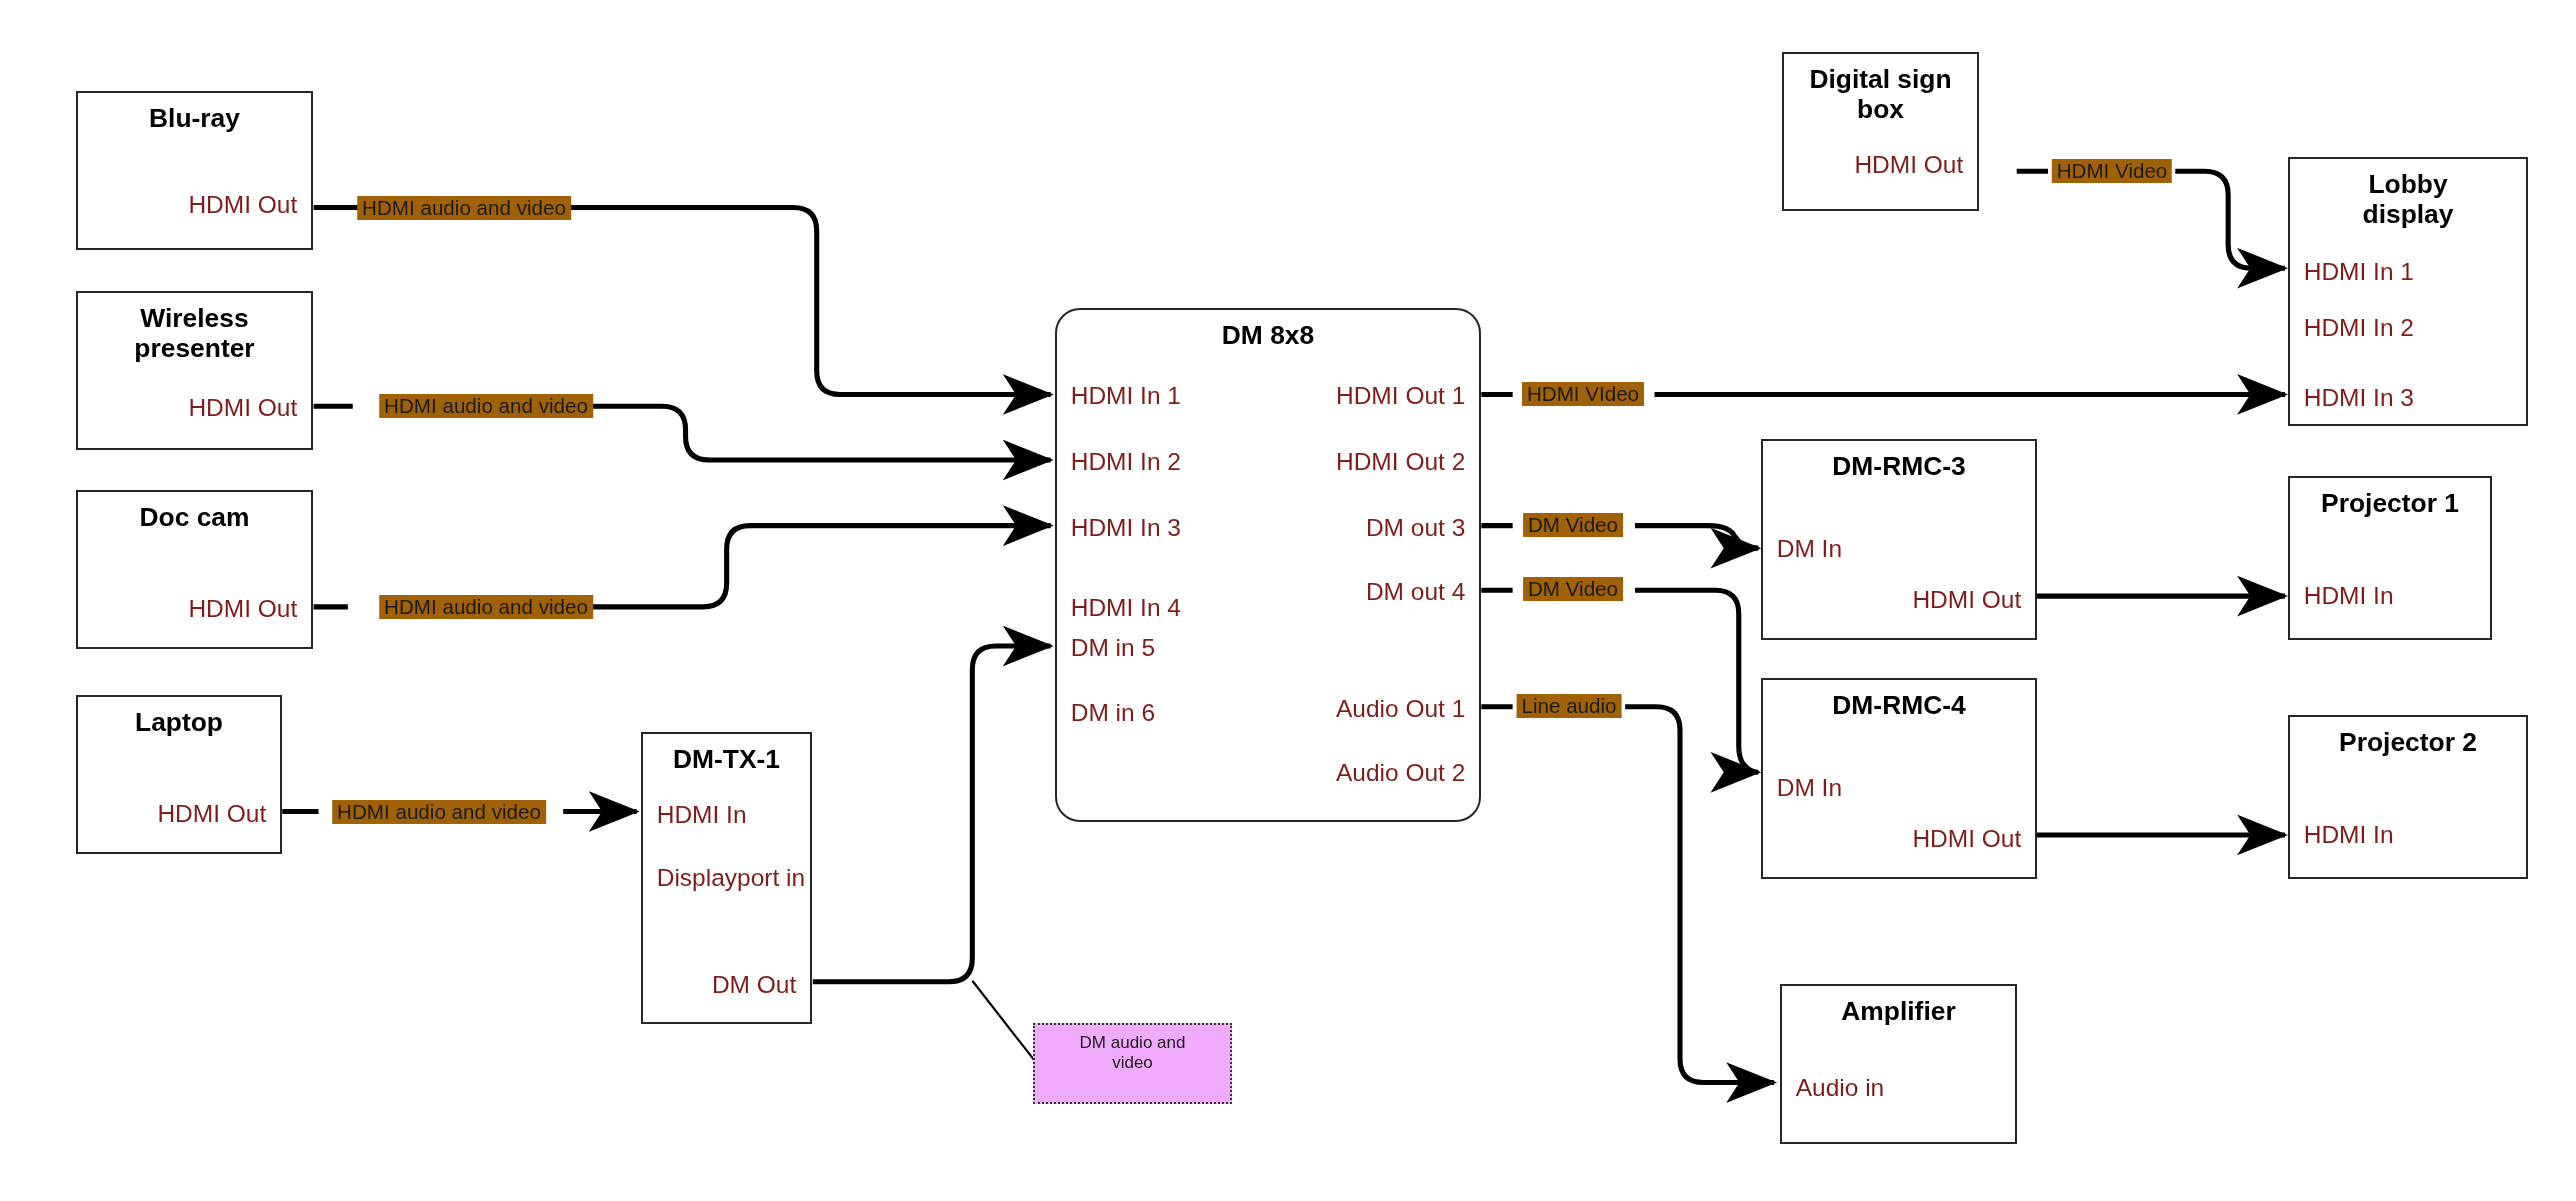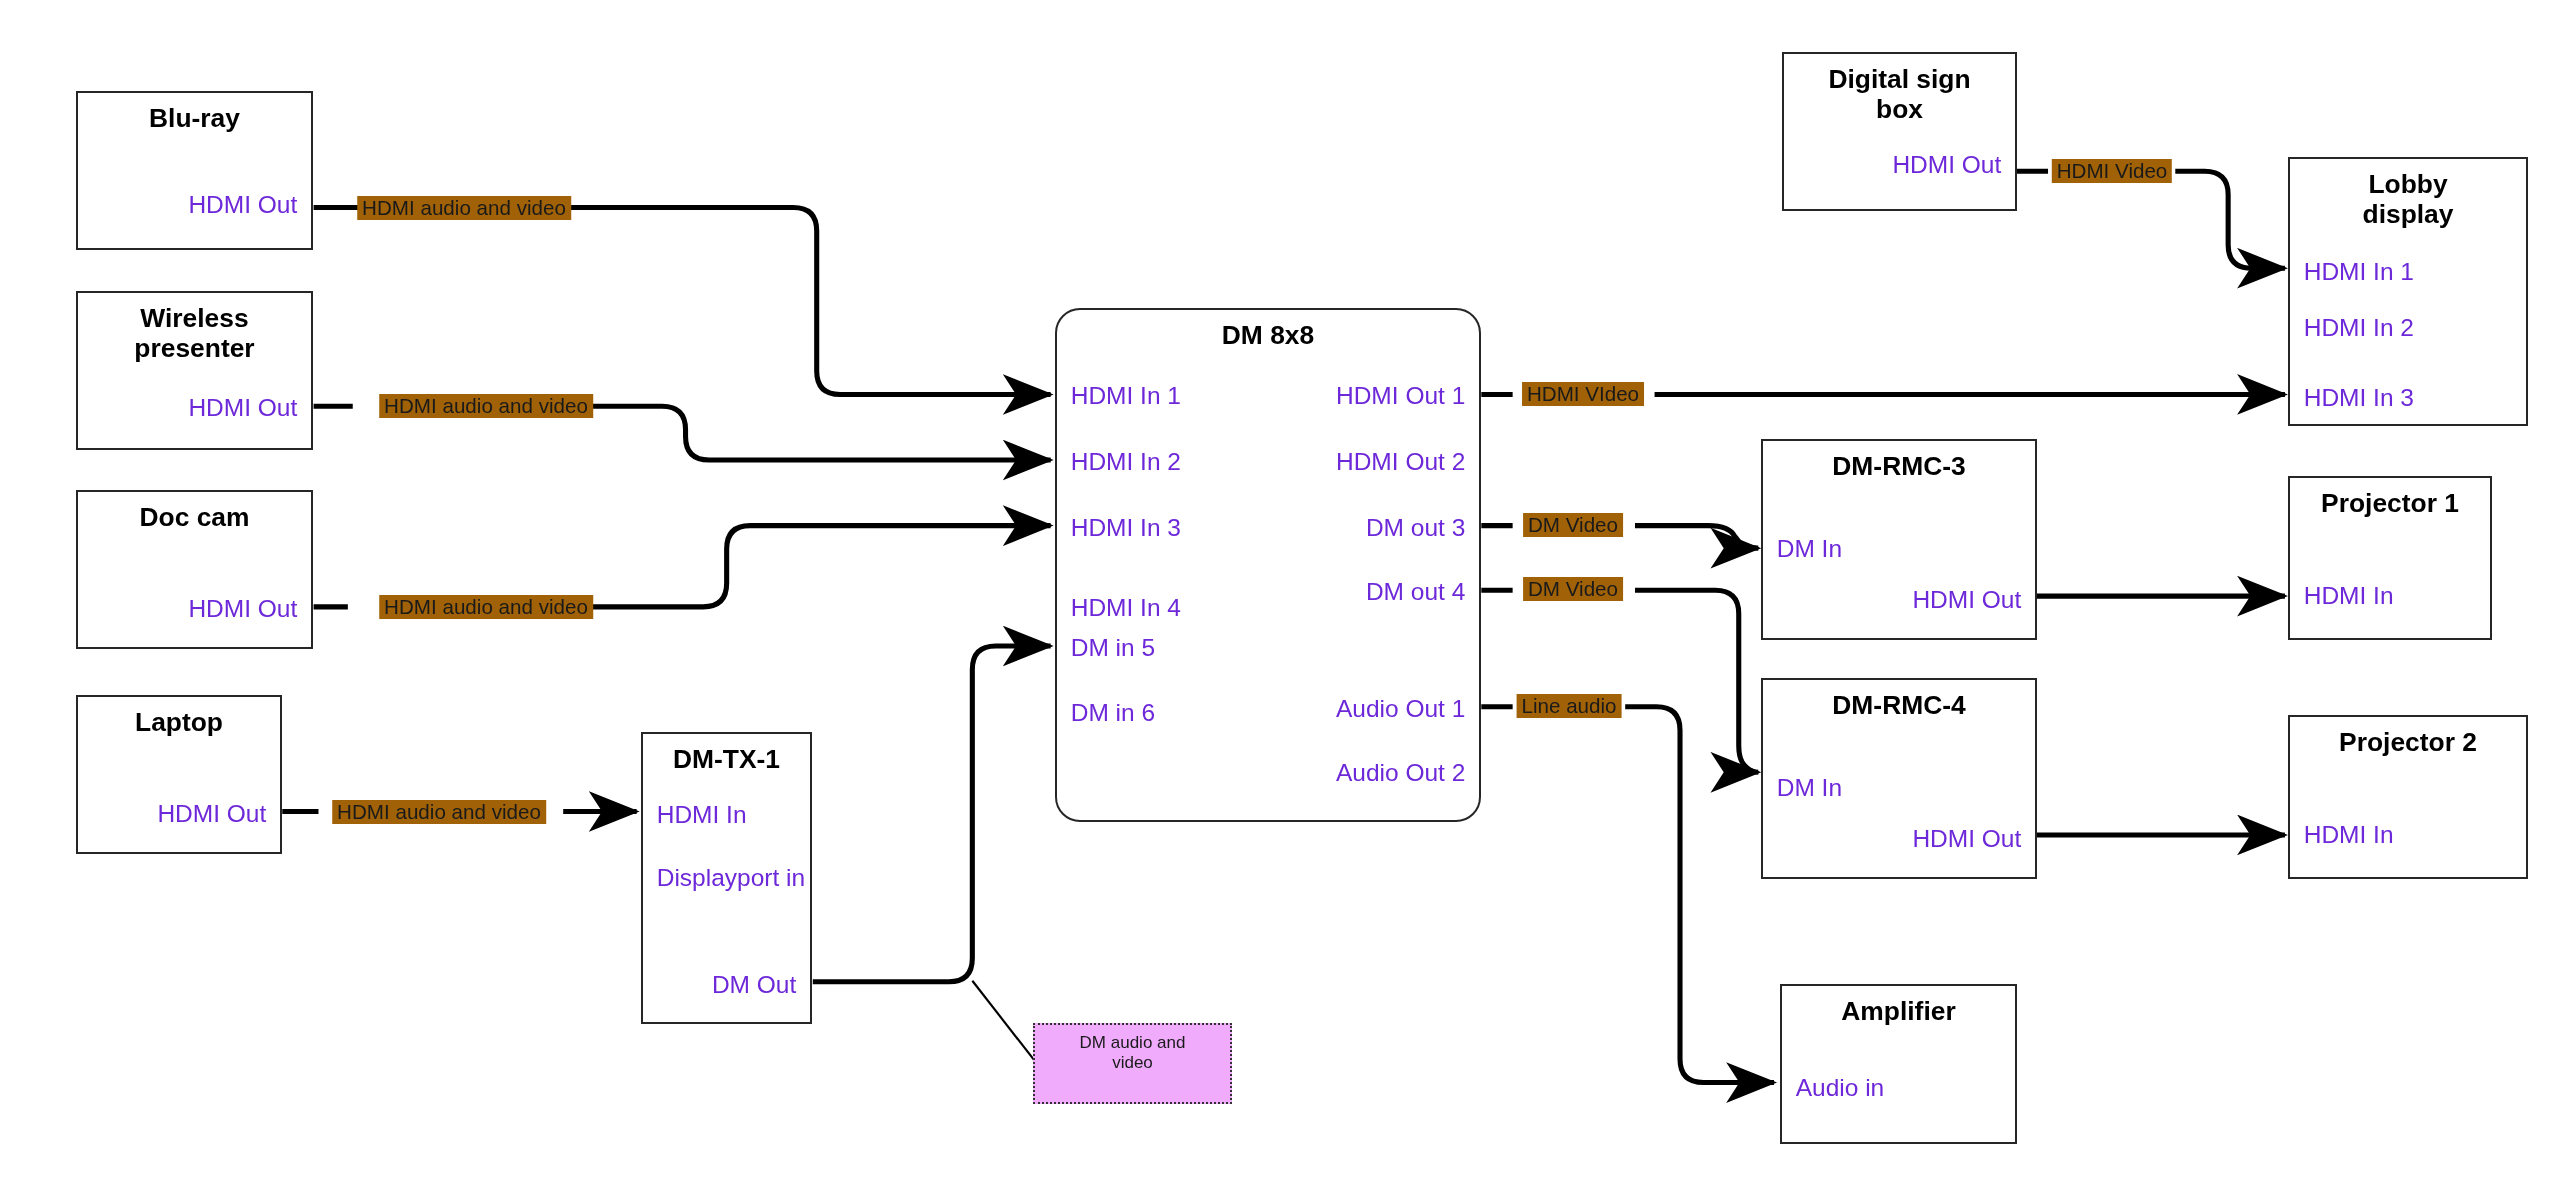--- a/index.html
+++ b/index.html
@@ -1,21 +1,21 @@
 <!DOCTYPE html>
 <html><head>
 <meta charset="utf-8">
 <style>
   html,body{margin:0;padding:0;background:#ffffff;}
   body{font-family:"Liberation Sans", sans-serif;}
   #stage{position:relative;width:2576px;height:1201px;background:#ffffff;overflow:hidden;}
   svg#wires{position:absolute;left:0;top:0;width:2576px;height:1201px;}
   .node{position:absolute;box-sizing:border-box;background:#ffffff;border:2.9px solid #262626;}
   .node .title{text-align:center;font-weight:bold;font-size:26.4px;color:#000;line-height:1.14;padding-top:9.8px;}
-  .port{position:absolute;font-size:24.5px;color:#6d28d9;white-space:nowrap;}
+  .port{position:absolute;font-size:24.5px;color:#7f1d1d;white-space:nowrap;}
   .port.left{left:13.7px;}
   .port.right{right:13.7px;text-align:right;}
   .wlabel{position:absolute;font-size:20.6px;color:#1a1a1a;white-space:nowrap;background:#a16207;padding:0 4.9px;transform:translate(-50%,-50%);}
   .callout{position:absolute;box-sizing:border-box;border:2px dotted #333;background:#f0abfc;
            font-size:17px;color:#1a1a1a;text-align:center;line-height:1.2;padding-top:7.8px;}
 </style>
 </head>
 <body>
 
 <div id="stage">
@@ -96,21 +96,21 @@
     <div class="port left" style="top:324px;">DM in 5</div>
     <div class="port left" style="top:389px;">DM in 6</div>
     <div class="port right" style="top:72px;">HDMI Out 1</div>
     <div class="port right" style="top:138px;">HDMI Out 2</div>
     <div class="port right" style="top:204px;">DM out 3</div>
     <div class="port right" style="top:268px;">DM out 4</div>
     <div class="port right" style="top:385px;">Audio Out 1</div>
     <div class="port right" style="top:449px;">Audio Out 2</div>
   </div>
 
-  <div class="node" style="left:1782px;top:52px;width:235px;height:159px;">
+  <div class="node" style="left:1782px;top:52px;width:197px;height:159px;">
     <div class="title">
       <span>Digital sign</span><br>
       <span>box</span>
     </div>
     <div class="port right" style="top:97px;">HDMI Out</div>
   </div>
 
   <div class="node" style="left:2288px;top:157px;width:240px;height:269px;">
     <div class="title">
       <span>Lobby</span><br>

